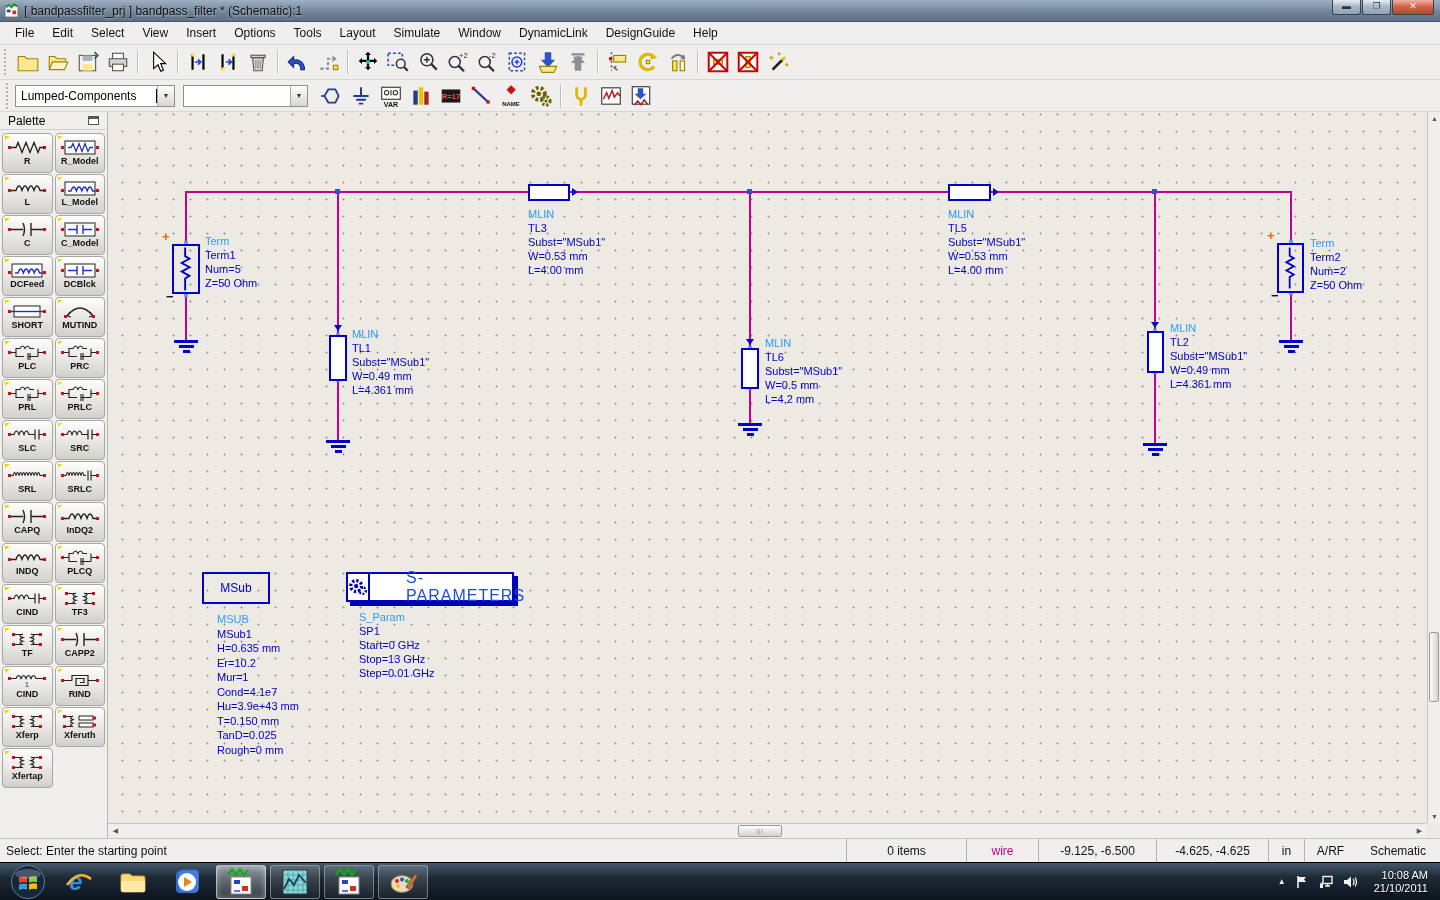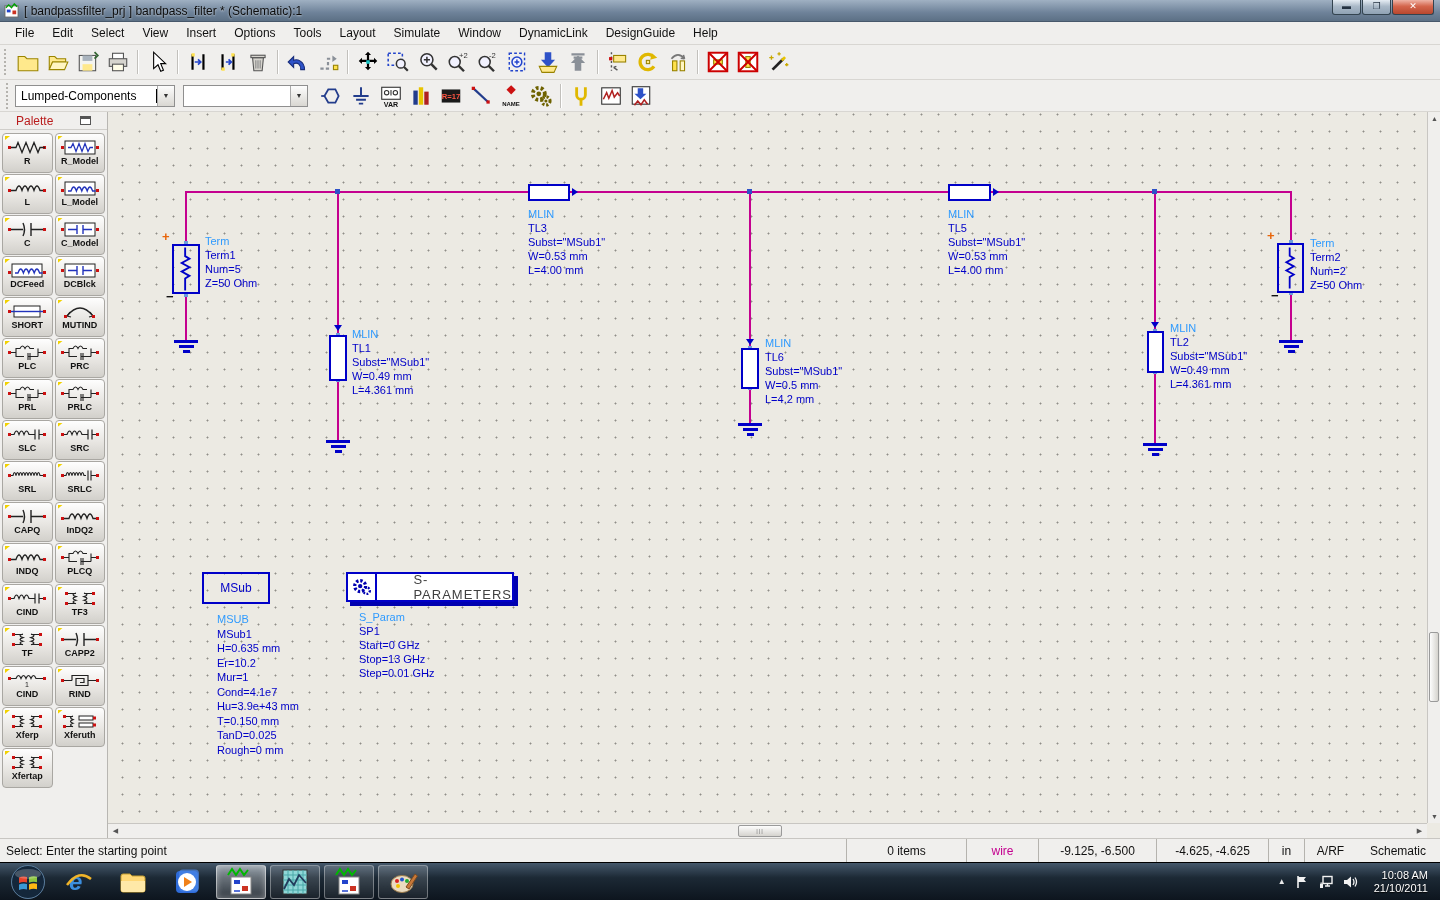--- a/index.html
+++ b/index.html
@@ -30,21 +30,21 @@
   .combo .cval { flex:1; padding:0 5px; white-space:nowrap; overflow:hidden; }
   .combo .caret { width:1px; height:14px; background:#000; }
   .combo .cbtn { width:17px; height:100%; background:linear-gradient(#FDFDFD,#D9D7D2); border-left:1px solid #a9a9a9; display:flex; align-items:center; justify-content:center; font-size:7px; color:#333; }
   .combo1 { width:160px; } .combo2 { width:125px; }
 
   
   .main { flex:1; display:flex; min-height:0; position:relative; }
 
   
   .palette { width:108px; background:#F0EFED; border-right:1px solid #B8B6B2; display:flex; flex-direction:column; }
-  .palette-head { height:18px; display:flex; align-items:center; justify-content:space-between; padding:0 16px; font-size:12px; color:#b91c1c; border-bottom:1px solid #D0CECA; }
+  .palette-head { height:18px; display:flex; align-items:center; justify-content:space-between; padding:0 8px; font-size:12px; color:#000000; border-bottom:1px solid #D0CECA; }
   .pin { width:11px; height:9px; border:1px solid #555; border-top:3px solid #555; background:#fff; }
   .pgrid { flex:1; padding:3px 2px; display:grid; grid-template-columns:1fr 1fr; grid-auto-rows:40px; gap:1px 2px; align-content:start; overflow:hidden; }
   .pbtn { position:relative; border:1px solid #A9A7A2; border-radius:4px; background:linear-gradient(#FEFEFE,#E8E6E2 55%,#D2D0CB); display:flex; flex-direction:column; align-items:center; justify-content:center; }
   .pbtn::before { content:""; position:absolute; left:2px; top:2px; width:5px; height:4px; background:#F2D200; clip-path:polygon(0 0,100% 0,0 100%); }
   .pbtn svg { width:38px; height:15px; }
   .plabel { font-size:9px; font-weight:bold; color:#111; line-height:10px; margin-top:1px; }
 
   
   .canvas-wrap { flex:1; position:relative; background:#ECEAE3; }
   .canvas { position:absolute; left:0; top:0; right:13px; bottom:15px; overflow:hidden;
@@ -65,21 +65,21 @@
   .minussign { position:absolute; color:#111; font-weight:bold; font-size:13px; }
   .clabels { position:absolute; font-size:11px; line-height:14px; color:#0000C8; white-space:nowrap; }
   .clabels .hd { color:#2E9AFE; }
   .clabels span { display:block; }
   .arr-r { position:absolute; width:0; height:0; border-left:6px solid #0000C8; border-top:4px solid transparent; border-bottom:4px solid transparent; }
   .arr-d { position:absolute; width:0; height:0; border-top:6px solid #0000C8; border-left:4px solid transparent; border-right:4px solid transparent; }
 
   .msubbox { position:absolute; border:2px solid #0000C8; display:flex; align-items:center; justify-content:center; font-size:12px; color:#0000C8; }
   .spbox { position:absolute; background:#fff; border:2px solid #0000C8; box-shadow:4px 4px 0 #0000B0; display:flex; align-items:stretch; }
   .spbox .gearcell { width:32px; border-right:2px solid #0000C8; display:flex; align-items:center; justify-content:center; }
-  .spbox .sptitle { flex:1; display:flex; align-items:center; justify-content:center; font-size:13px; letter-spacing:1px; color:#404040;margin-left:36px; }
+  .spbox .sptitle { flex:1; display:flex; align-items:center; justify-content:center; font-size:16px; letter-spacing:1px; color:#1d4ed8;margin-left:36px; }
 
   
   .hscroll { position:absolute; left:0; right:13px; bottom:0; height:15px; background:#F0EFED; border-top:1px solid #C8C6C2; display:flex; align-items:center; }
   .vscroll { position:absolute; right:0; top:0; bottom:15px; width:13px; background:#F0EFED; border-left:1px solid #C8C6C2; }
   .sarrow { width:15px; height:13px; font-size:7px; color:#555; display:flex; align-items:center; justify-content:center; }
   .hthumb { position:absolute; left:630px; width:44px; height:12px; top:1px; background:linear-gradient(#FDFDFD,#D5D3CE); border:1px solid #9a9a9a; border-radius:2px; display:flex; align-items:center; justify-content:center; font-size:6px; color:#777; letter-spacing:1px;}
   .vthumb { position:absolute; top:520px; height:70px; left:1px; width:10px; background:linear-gradient(90deg,#FDFDFD,#D5D3CE); border:1px solid #9a9a9a; border-radius:2px; }
   .vup { position:absolute; top:0; left:0; width:13px; height:13px; font-size:7px; color:#555; text-align:center; line-height:13px;}
   .vdn { position:absolute; bottom:0; left:0; width:13px; height:13px; font-size:7px; color:#555; text-align:center; line-height:13px;}
 

